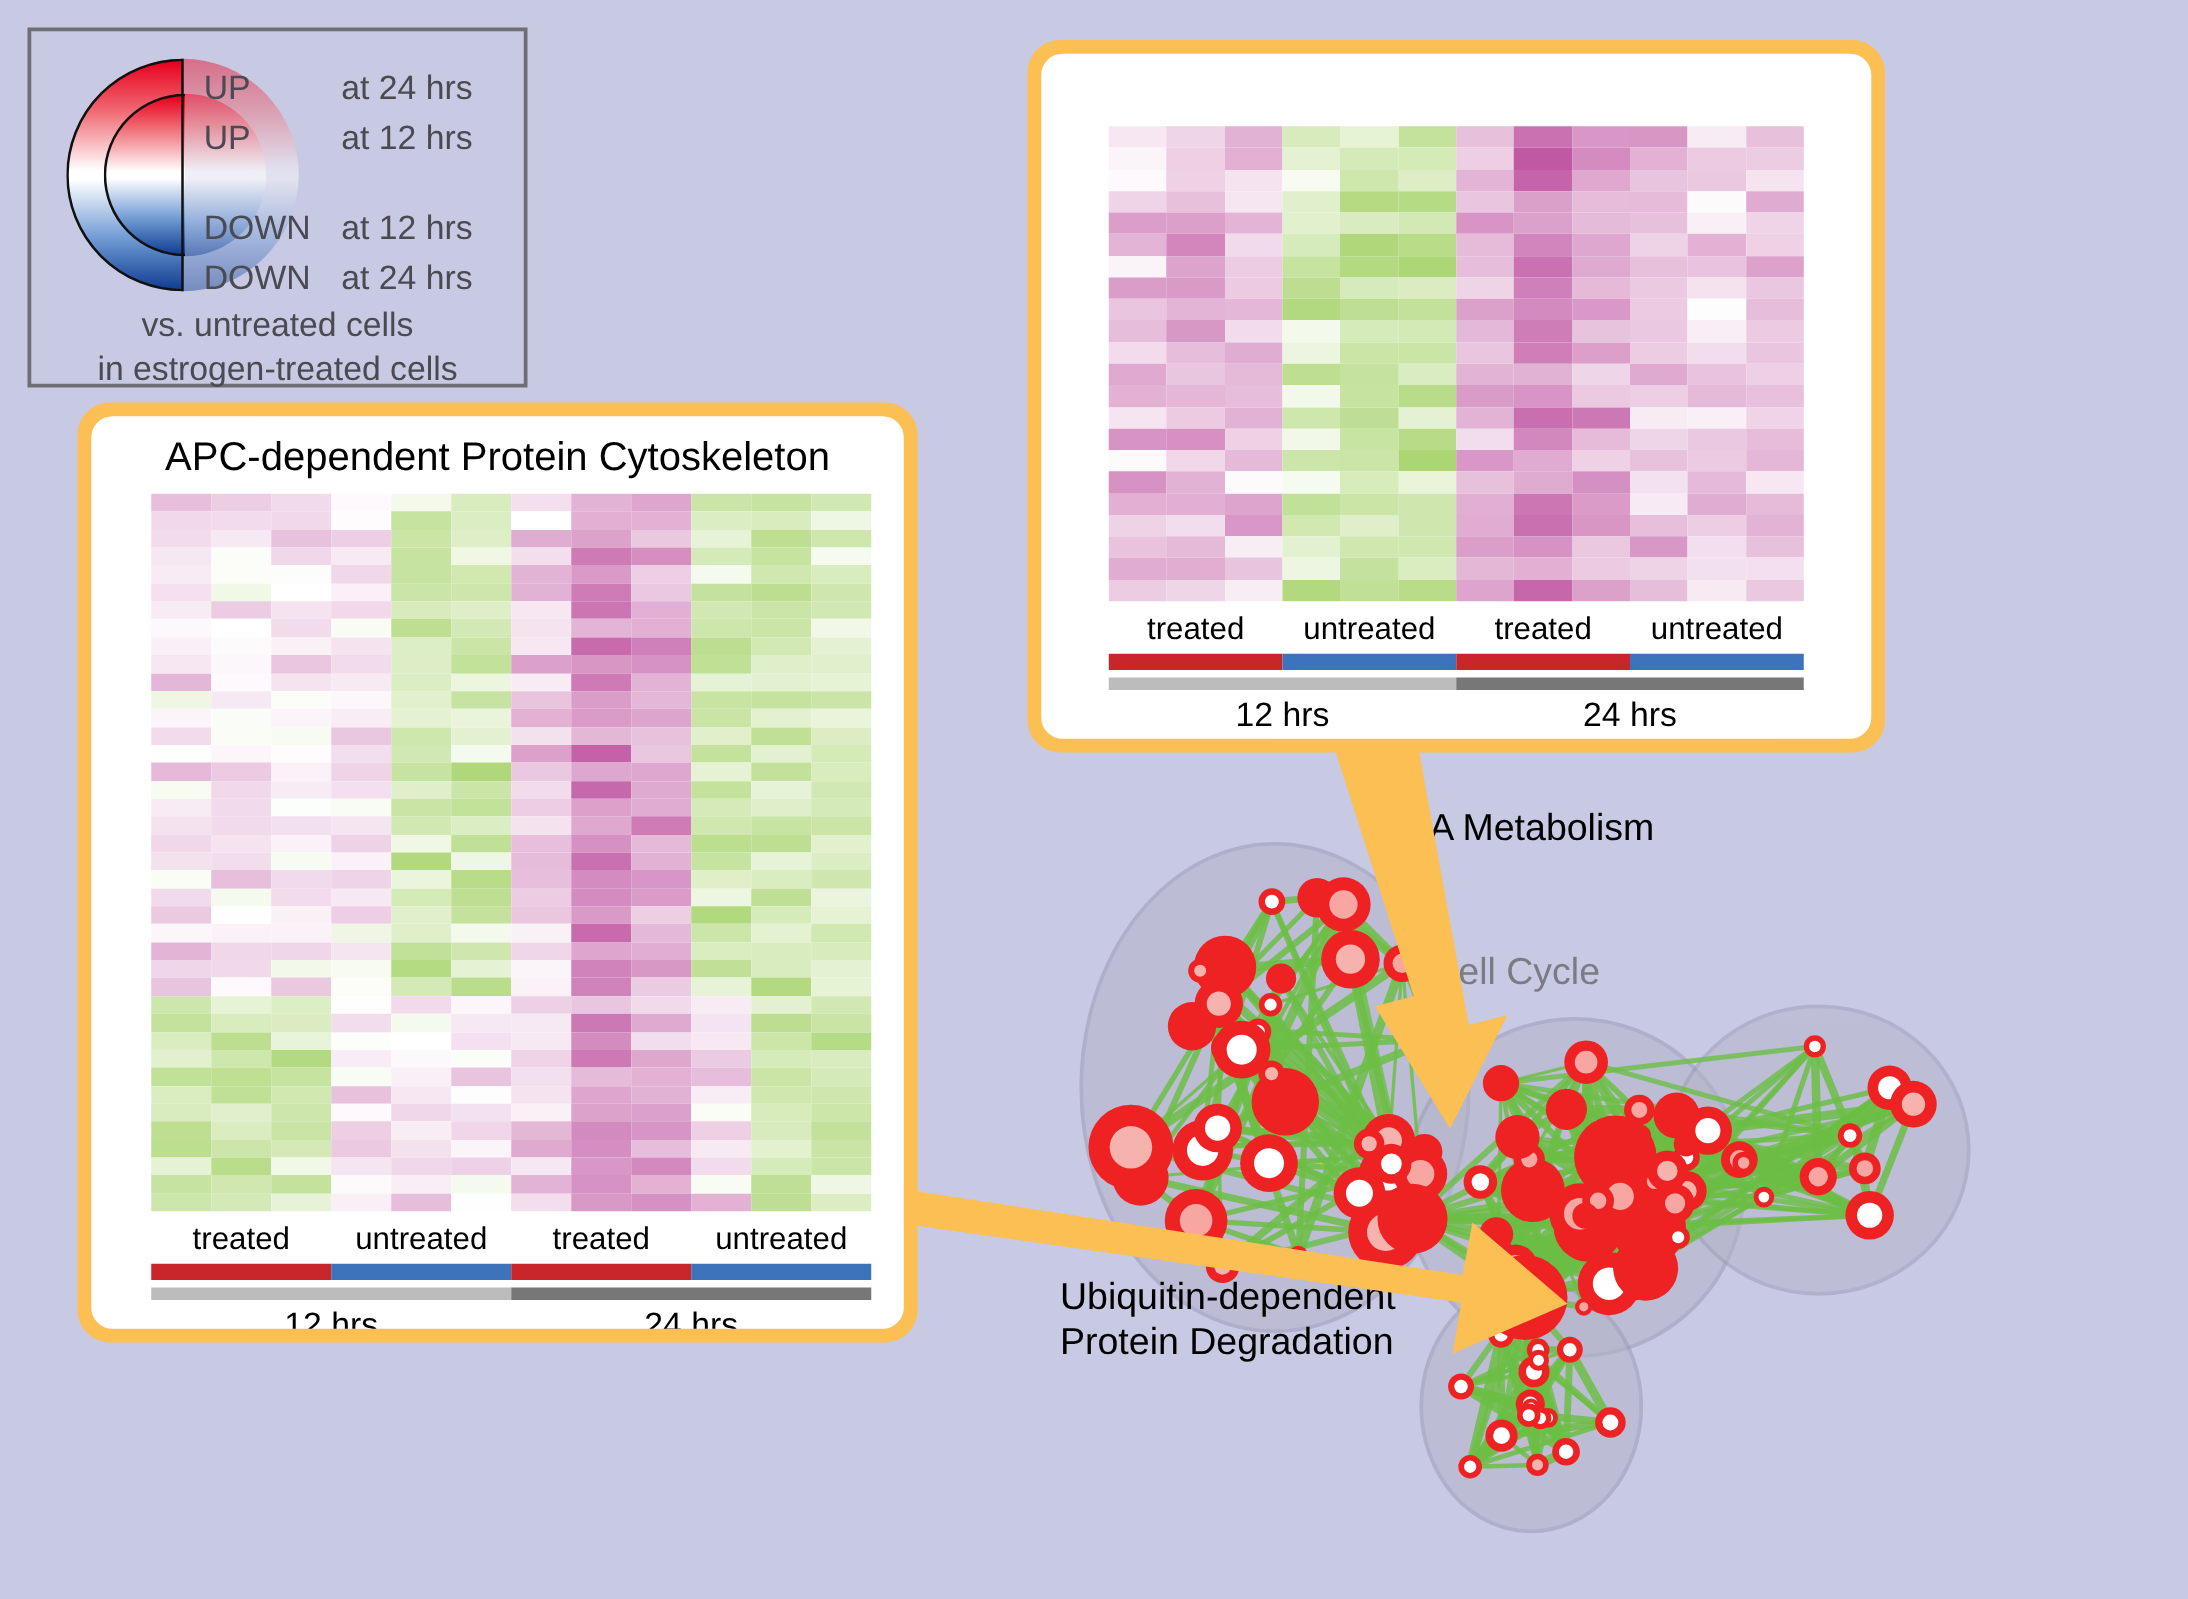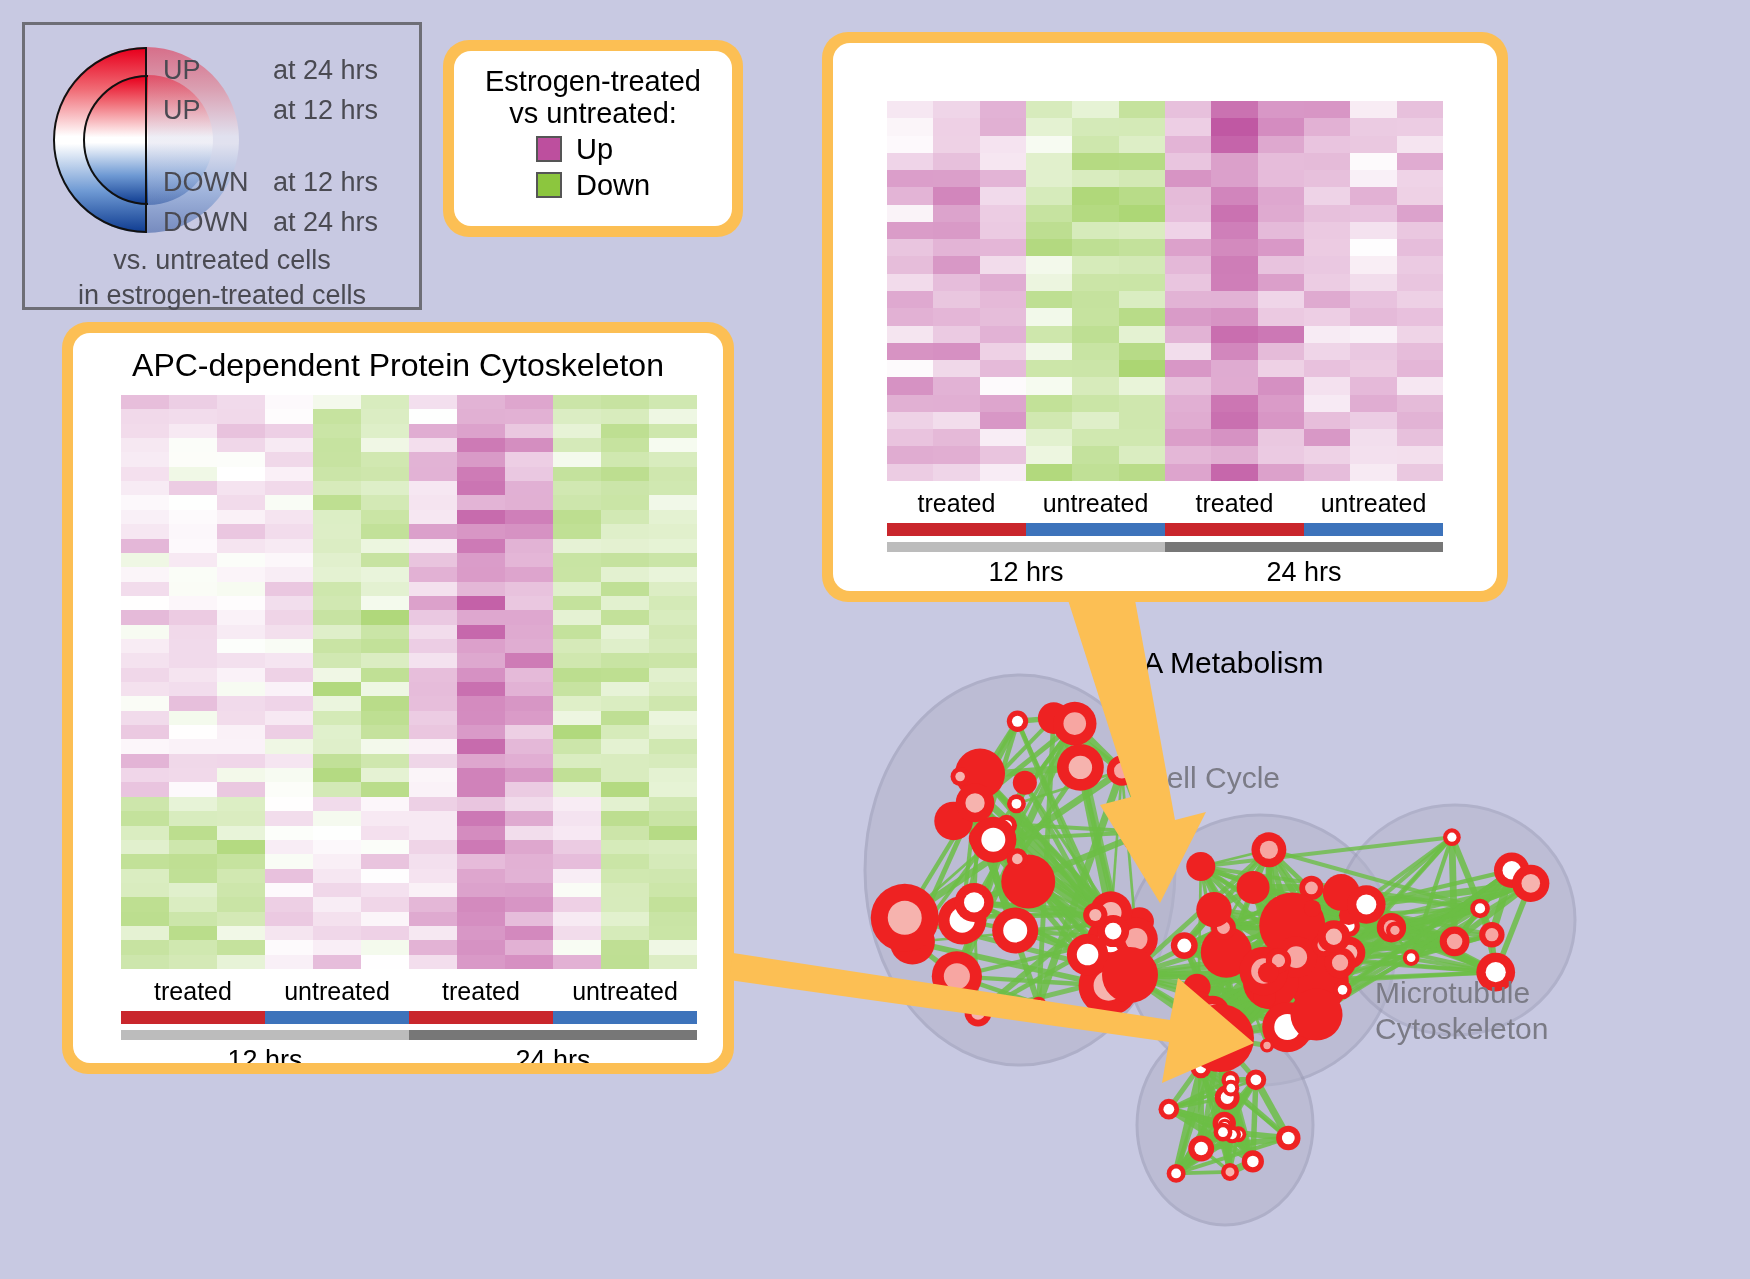--- a/index.html
+++ b/index.html
@@ -121,34 +121,20 @@
     <div class="leg-row" style="left:248px;top:142px;">at 12 hrs</div>
     <div class="leg-key" style="left:138px;top:182px;">DOWN</div>
     <div class="leg-row" style="left:248px;top:182px;">at 24 hrs</div>
 
     <div class="leg-foot">
       <div>vs. untreated cells</div>
       <div>in estrogen-treated cells</div>
     </div>
   </div>
 
-  <div class="callout" id="legend-box">
-    <div class="inner">
-      <div class="lb-title">Estrogen-treated</div>
-      <div class="lb-title">vs untreated:</div>
-      <div class="lb-item">
-        <span class="sw" id="sw-up" style="background: rgb(189, 79, 158);"></span>
-        <span>Up</span>
-      </div>
-      <div class="lb-item">
-        <span class="sw" id="sw-down" style="background: rgb(140, 198, 62);"></span>
-        <span>Down</span>
-      </div>
-    </div>
-  </div>
 
   <div class="callout" id="panel-fork">
     <div class="inner">
       <div class="hm" id="hm-fork" style="left: 54px; top: 58px; width: 556px; height: 380px; grid-template-columns: repeat(12, 1fr); grid-template-rows: repeat(22, 1fr);">
           <div style="background: rgb(246, 231, 242);"></div>
           <div style="background: rgb(239, 213, 232);"></div>
           <div style="background: rgb(226, 178, 213);"></div>
           <div style="background: rgb(215, 235, 188);"></div>
           <div style="background: rgb(230, 243, 213);"></div>
           <div style="background: rgb(197, 226, 157);"></div>
@@ -1785,22 +1771,22 @@
             <circle cx="340" cy="355" r="28" fill="#ee2222"></circle>
           </g>
           <g>
             <circle cx="430" cy="418" r="34" fill="#ee2222"></circle>
           </g>
         </g>
     </svg>
 
     <div class="net-label dark" style="left:310px;top:25px;">DNA Metabolism</div>
     <div class="net-label gray" style="left:355px;top:140px;">Cell Cycle</div>
-    <div class="net-label gray" style="left:585px;top:355px;">Microtubule
-Cytoskeleton</div>
+    <div class="net-label dark" style="left:58px;top:400px;">Ubiquitin-dependent
+Protein Degradation</div>
   </div>
 
   <svg class="arrow-svg">
     <path d="M1068 600 L1135 600 L1175 820 L1206 812 L1160 903 L1100 805 L1131 797 Z" fill="#fcbf54"></path>
     <path d="M733 953 L1170 1020 L1178 978 L1254 1043 L1162 1083 L1169 1042 L729 980 Z" fill="#fcbf54"></path>
   </svg>
 
 </div>
 
 </body></html>

